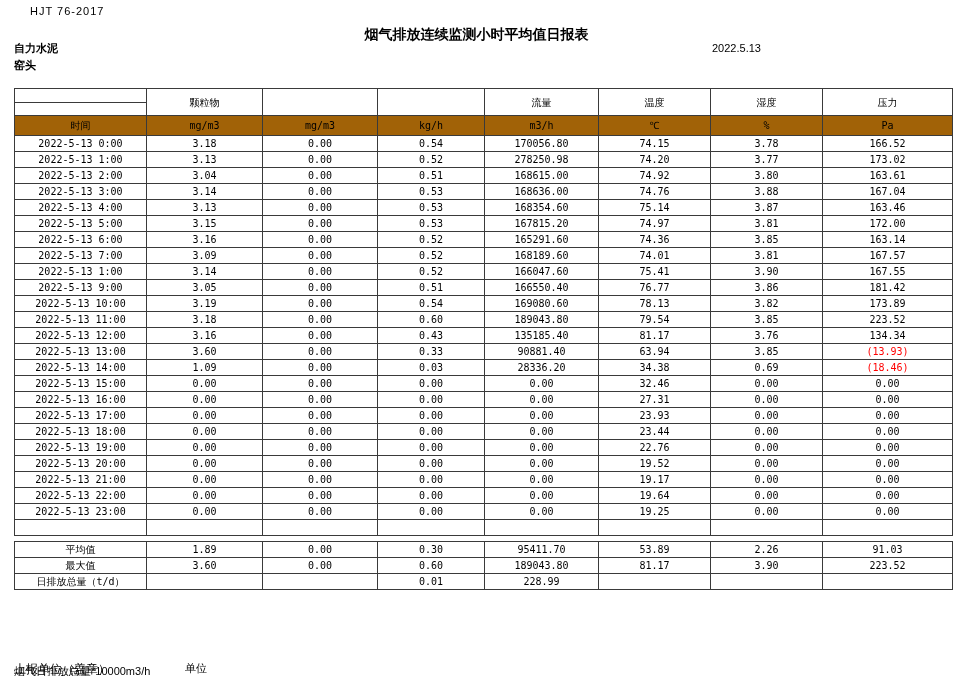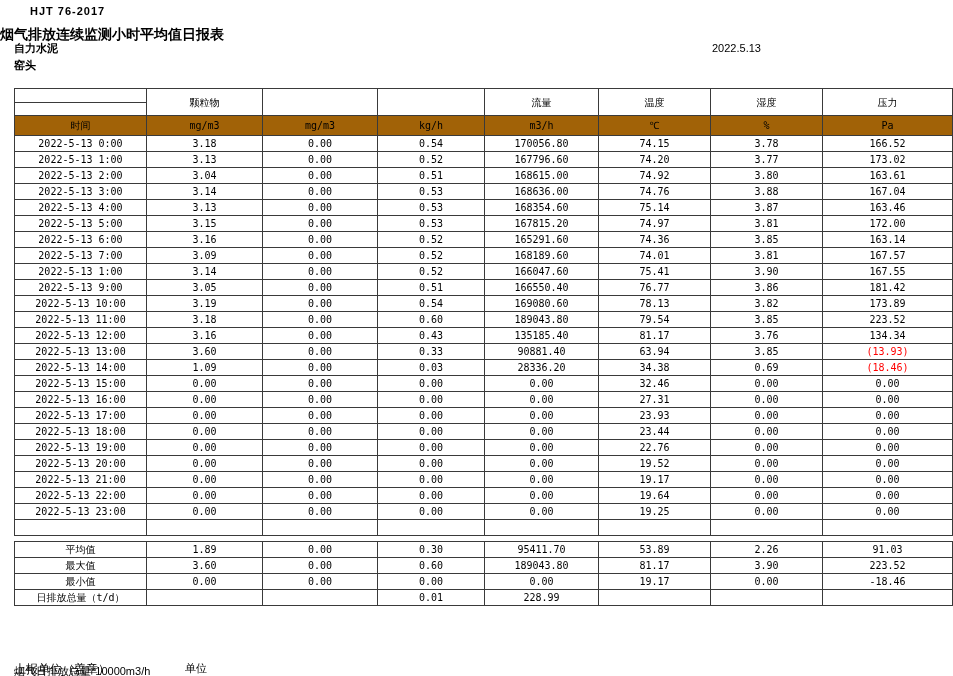--- a/index.html
+++ b/index.html
@@ -1,19 +1,19 @@
 <!DOCTYPE html>
 <html><head>
 <meta charset="utf-8">
 <style>
   html,body{margin:0;padding:0;background:#fff;}
   .page{position:relative;width:953px;height:676px;background:#ffffff;color:#000;
         font-family:"Liberation Sans",sans-serif;overflow:hidden;}
-  .doc-code{position:absolute;left:30px;top:5px;font-size:11px;font-weight:bold;letter-spacing:1px;}
-  .title{position:absolute;left:0;top:26px;width:100%;text-align:left;font-size:14px;font-weight:bold;}
+  .doc-code{position:absolute;left:30px;top:5px;font-size:11px;font-weight:normal;letter-spacing:1px;}
+  .title{position:absolute;left:0;top:26px;width:100%;text-align:center;font-size:14px;font-weight:bold;}
   .date{position:absolute;left:712px;top:42px;font-size:11px;}
   .company{position:absolute;left:14px;top:41px;font-size:11px;font-weight:bold;}
   .unitname{position:absolute;left:14px;top:58px;font-size:11px;font-weight:bold;}
   .tablewrap{position:absolute;left:14px;top:88px;}
   table{border-collapse:collapse;table-layout:fixed;width:938px;font-size:10px;}
   td{border:1px solid #3a3a3a;text-align:center;vertical-align:middle;padding:0;
      height:15px;line-height:15px;overflow:hidden;white-space:nowrap;
      font-family:"DejaVu Sans Mono","Liberation Sans",monospace;}
   tr.h1 td{height:13px;line-height:13px;margin-left:38px;}
   tr.h2 td{height:12px;line-height:12px;}
@@ -81,21 +81,21 @@
             <td>170056.80</td>
             <td>74.15</td>
             <td>3.78</td>
             <td>166.52</td>
           </tr>
           <tr>
             <td>2022-5-13 1:00</td>
             <td>3.13</td>
             <td>0.00</td>
             <td>0.52</td>
-            <td>167796.60</td>
+            <td>278250.98</td>
             <td>74.20</td>
             <td>3.77</td>
             <td>173.02</td>
           </tr>
           <tr>
             <td>2022-5-13 2:00</td>
             <td>3.04</td>
             <td>0.00</td>
             <td>0.51</td>
             <td>168615.00</td>
@@ -356,30 +356,20 @@
             <td>最大值</td>
             <td>3.60</td>
             <td>0.00</td>
             <td>0.60</td>
             <td>189043.80</td>
             <td>81.17</td>
             <td>3.90</td>
             <td>223.52</td>
           </tr>
           <tr>
-            <td>最小值</td>
-            <td>0.00</td>
-            <td>0.00</td>
-            <td>0.00</td>
-            <td>0.00</td>
-            <td>19.17</td>
-            <td>0.00</td>
-            <td>-18.46</td>
-          </tr>
-          <tr>
             <td>日排放总量（t/d）</td>
             <td></td>
             <td></td>
             <td>0.01</td>
             <td>228.99</td>
             <td></td>
             <td></td>
             <td></td>
           </tr>
         </tbody>

